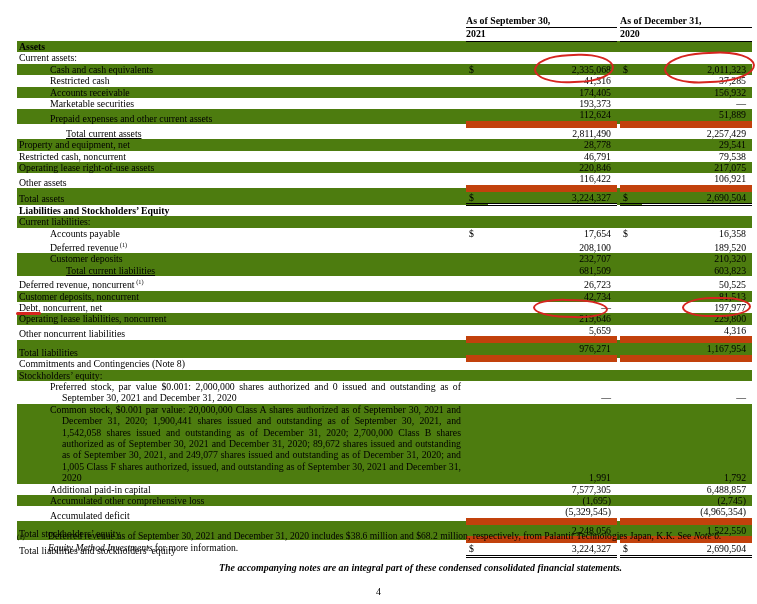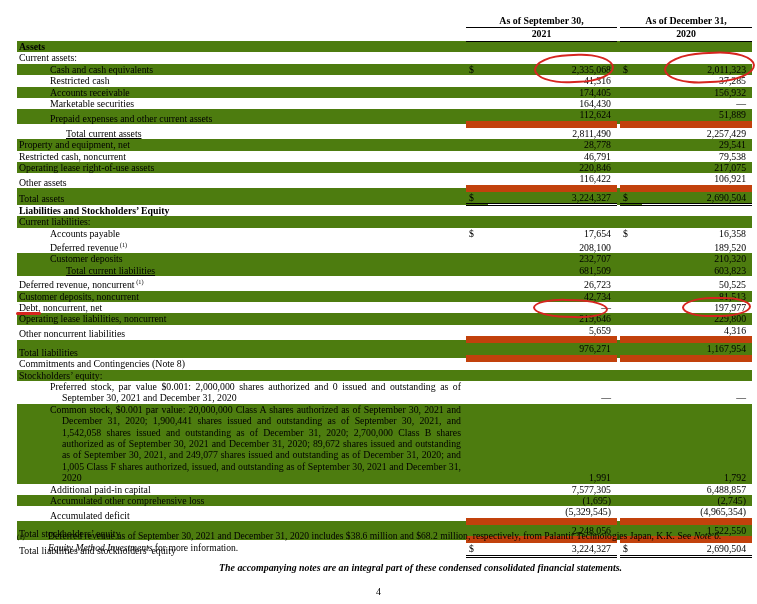--- a/index.html
+++ b/index.html
@@ -10,21 +10,21 @@
   .sheet{position:absolute;inset:0;}
   table.bs{
     position:absolute;left:17px;top:14px;width:735px;
     border-collapse:collapse;table-layout:fixed;
   }
   col.c-label{width:449px;} col.c-d1{width:22px;} col.c-n1{width:129px;}
   col.c-gap{width:3px;}   col.c-d2{width:22px;} col.c-n2{width:110px;}
   td{font-size:9.8px;line-height:11.4px;padding:0;vertical-align:bottom;overflow:visible;}
   thead tr{height:13.5px;}
   thead td.colhead{
-    font-weight:bold;text-align:center;font-size:9.9px;
+    font-weight:bold;text-align:left;font-size:9.9px;
     border-bottom:1.5px solid #000;padding-bottom:1px;
   }
   tbody tr{height:11.4px;}
   tbody tr.shaded{background:#4d7c0f;}
   td.lbl{text-align:left;white-space:nowrap;}
   td.lbl.para{white-space:normal;text-align:justify;padding-right:5px;}
   .ind0{padding-left:2px;} .ind1{padding-left:33px;} .ind2{padding-left:49px;text-decoration:underline;}
   .para.ind1{padding-left:45px;text-indent:-12px;}
   .b{font-weight:bold;}
   td.d{text-align:left;padding-left:3px;}
@@ -124,21 +124,21 @@
           <td class="lbl ind1">Accounts receivable</td>
           <td class="d"></td>
           <td class="n">174,405</td>
           <td class="gap"></td>
           <td class="d"></td>
           <td class="n">156,932</td>
         </tr>
         <tr>
           <td class="lbl ind1">Marketable securities</td>
           <td class="d"></td>
-          <td class="n">164,430</td>
+          <td class="n">193,373</td>
           <td class="gap"></td>
           <td class="d"></td>
           <td class="n">—</td>
         </tr>
         <tr class="shaded">
           <td class="lbl ind1">Prepaid expenses and other current assets</td>
           <td class="d rb"></td>
           <td class="n rb">112,624</td>
           <td class="gap"></td>
           <td class="d rb"></td>

